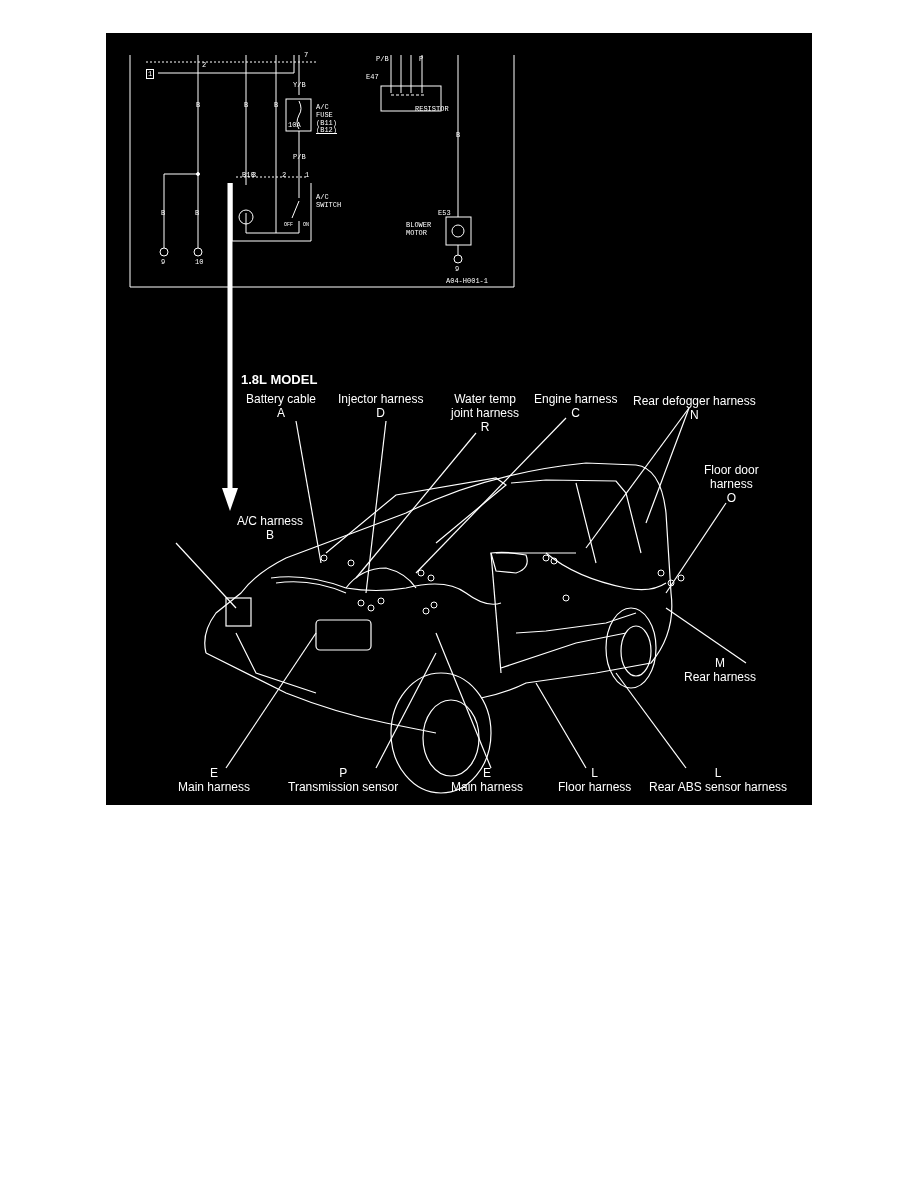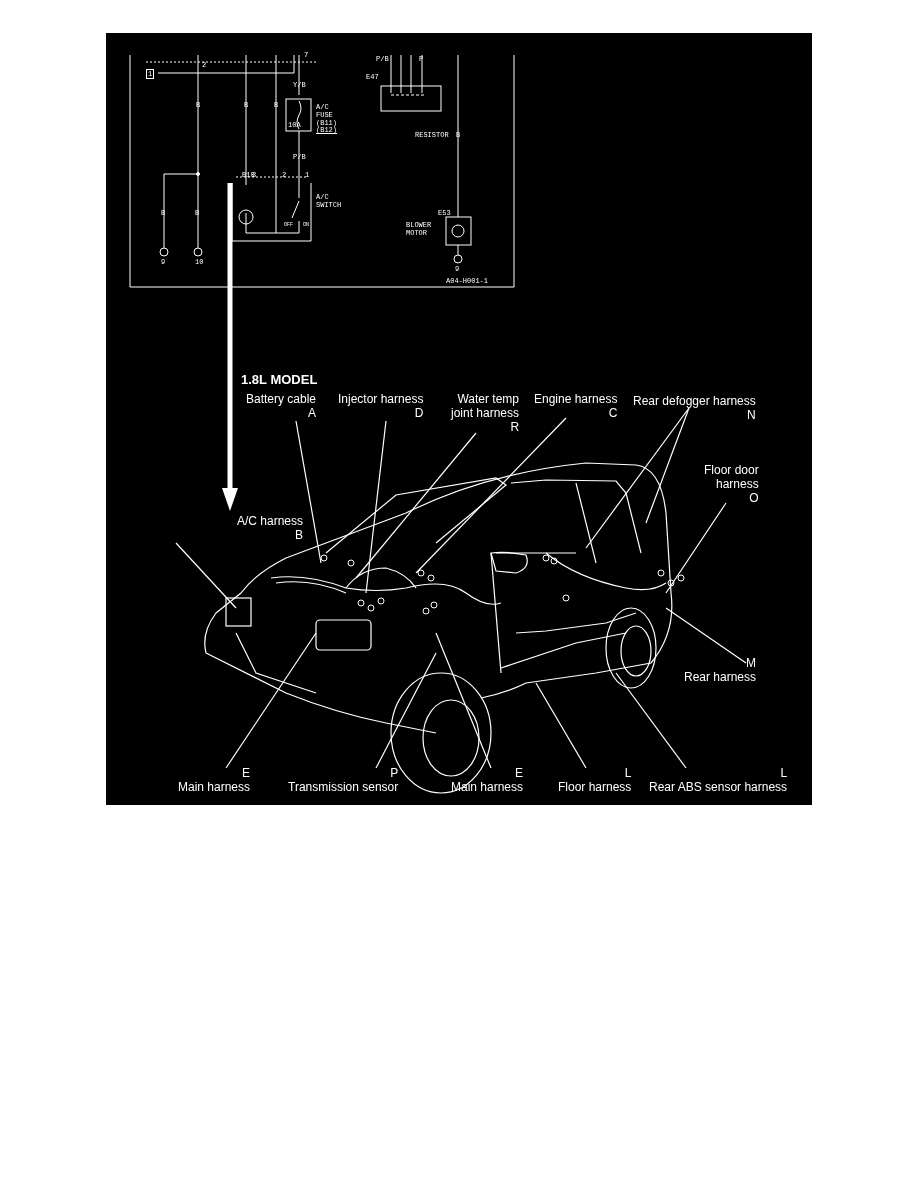--- a/index.html
+++ b/index.html
@@ -1,19 +1,19 @@
 <!DOCTYPE html>
 <html><head>
 <meta charset="utf-8">
 <style>
   html, body { margin:0; padding:0; background:#ffffff; }
   body { width:918px; height:1188px; position:relative; overflow:hidden; font-family:"Liberation Sans", sans-serif; }
   #panel { position:absolute; left:106px; top:33px; width:706px; height:772px; background:#000000; overflow:hidden; }
   #panel svg { position:absolute; left:0; top:0; }
-  .lbl { position:absolute; color:#ffffff; font-family:"Liberation Sans", sans-serif; font-size:12px; line-height:14px; white-space:nowrap; text-align:right; }
+  .lbl { position:absolute; color:#ffffff; font-family:"Liberation Sans", sans-serif; font-size:12px; line-height:14px; white-space:nowrap; text-align:center; }
   .lbl .code { display:block; }
   .model { position:absolute; color:#ffffff; font-weight:bold; font-size:13px; left:135px; top:339px; }
   .sch { position:absolute; color:#ffffff; font-family:"Liberation Mono", monospace; font-size:7px; line-height:8px; white-space:nowrap; }
 </style>
 </head>
 <body>
 
 <div id="panel">
 
   <svg width="706" height="772">
@@ -85,21 +85,21 @@
   <span class="sch" style="left:210px;top:168px;">SWITCH</span>
   <span class="sch" style="left:178px;top:188px;font-size:5px;">OFF</span>
   <span class="sch" style="left:197px;top:188px;font-size:5px;">ON</span>
   <span class="sch" style="left:55px;top:176px;">B</span>
   <span class="sch" style="left:89px;top:176px;">B</span>
   <span class="sch" style="left:55px;top:225px;">9</span>
   <span class="sch" style="left:89px;top:225px;">10</span>
   <span class="sch" style="left:270px;top:22px;">P/B</span>
   <span class="sch" style="left:313px;top:22px;">P</span>
   <span class="sch" style="left:260px;top:40px;">E47</span>
-  <span class="sch" style="left:280px;top:98px;padding-left:29px;">RESISTOR</span>
+  <span class="sch" style="left:280px;top:72px;padding-left:29px;">RESISTOR</span>
   <span class="sch" style="left:350px;top:98px;">B</span>
   <span class="sch" style="left:332px;top:176px;">E53</span>
   <span class="sch" style="left:300px;top:188px;text-align:right;">BLOWER</span>
   <span class="sch" style="left:300px;top:196px;">MOTOR</span>
   <span class="sch" style="left:349px;top:232px;">9</span>
   <span class="sch" style="left:340px;top:244px;">A04-H001-1</span>
 
   <svg width="706" height="772">
     <g stroke="#ffffff" fill="none" stroke-width="1.2">
 

